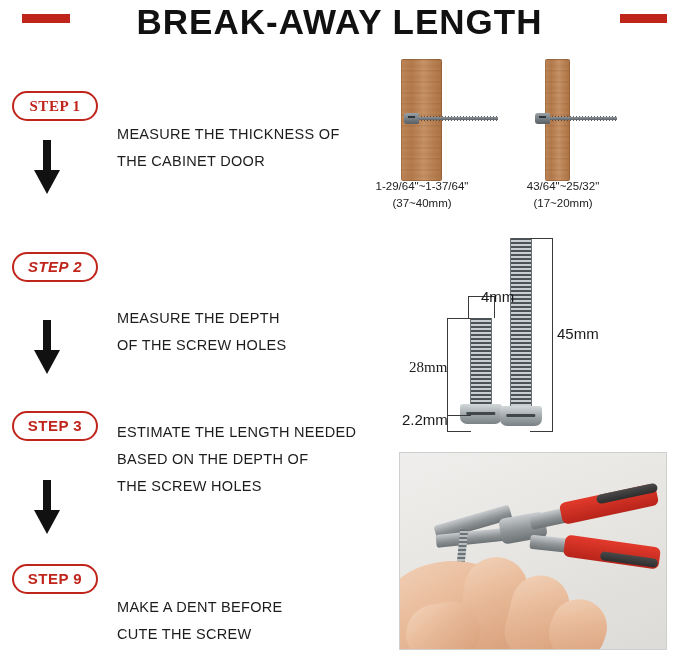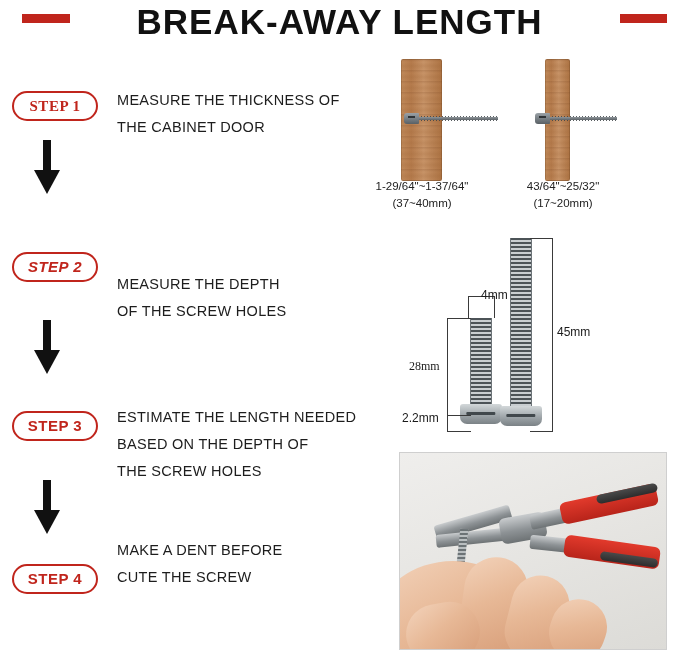--- a/index.html
+++ b/index.html
@@ -46,20 +46,21 @@
     line-height:26px;
     text-align:center;
   }
   .step-text {
     position:absolute;
     font-size:14.5px;
     line-height:27px;
     color:#1d1d1d;
     letter-spacing:0.3px;
     white-space:pre-line;
+    margin-top:34px;
   }
   .arrow-down {
     position:absolute;
     width:26px;
   }
 
   
   .wood-door {
     position:absolute;
     border-radius:2px;
@@ -126,21 +127,21 @@
   }
   .bolt .pan-head:after {
     content:""; position:absolute; left:50%; top:38%;
     transform:translateX(-50%);
     width:70%; height:3px; background:#41484c; border-radius:1px;
   }
   .dim-line {
     position:absolute; background:#3a3a3a;
   }
   .dim-label {
-    position:absolute; font-size:12px; color:#1a1a1a;
+    position:absolute; font-size:15px; color:#1a1a1a;
   }
 
   
   #photo {
     position:absolute;
     left:399px; top:452px; width:268px; height:198px;
     background:#f2f1ef;
     border:1px solid #cfcfcf;
     overflow:hidden;
   }
@@ -251,31 +252,31 @@
   <div class="dim-line" style="left:447px; top:431px; width:24px; height:1px;"></div>
   <div class="dim-label" style="left:402px; top:411px;">2.2mm</div>
 
   <div class="dim-line" style="left:552px; top:238px; width:1px; height:194px;"></div>
   <div class="dim-line" style="left:530px; top:238px; width:23px; height:1px;"></div>
   <div class="dim-line" style="left:530px; top:431px; width:23px; height:1px;"></div>
   <div class="dim-label" style="left:557px; top:325px;">45mm</div>
 </div>
 
 <div class="step-badge" style="left:12px; top:411px;">STEP 3</div>
-<div class="step-text" style="left:117px; top:404px; width:260px;">ESTIMATE THE LENGTH NEEDED
+<div class="step-text" style="left:117px; top:385px; width:260px;">ESTIMATE THE LENGTH NEEDED
 BASED ON THE DEPTH OF
 THE SCREW HOLES</div>
 
 <svg class="arrow-down" style="left:34px; top:480px;" width="26" height="54" viewBox="0 0 26 54">
   <rect x="9" y="0" width="8" height="34" fill="#111"></rect>
   <polygon points="0,30 26,30 13,54" fill="#111"></polygon>
 </svg>
 
-<div class="step-badge" style="left:12px; top:564px;">STEP 4</div>
-<div class="step-text" style="left:117px; top:537px; width:260px;">MAKE A DENT BEFORE
+<div class="step-badge" style="left:12px; top:564px;">STEP 9</div>
+<div class="step-text" style="left:117px; top:560px; width:260px;">MAKE A DENT BEFORE
   CUTE THE SCREW</div>
 
 <div id="photo">
   <div class="ph-bg"></div>
 
   <div class="ph-plier-body" style="left:34px; top:62px; width:78px; height:15px; transform:rotate(-16deg); border-radius:3px;"></div>
   <div class="ph-plier-body" style="left:36px; top:78px; width:76px; height:13px; transform:rotate(-6deg); border-radius:3px;"></div>
   <div class="ph-plier-body" style="left:100px; top:62px; width:46px; height:26px; transform:rotate(-10deg); border-radius:6px;"></div>
   <div class="ph-plier-body" style="left:130px; top:58px; width:40px; height:15px; transform:rotate(-12deg); border-radius:3px;"></div>
   <div class="ph-plier-body" style="left:130px; top:84px; width:44px; height:14px; transform:rotate(6deg); border-radius:3px;"></div>

